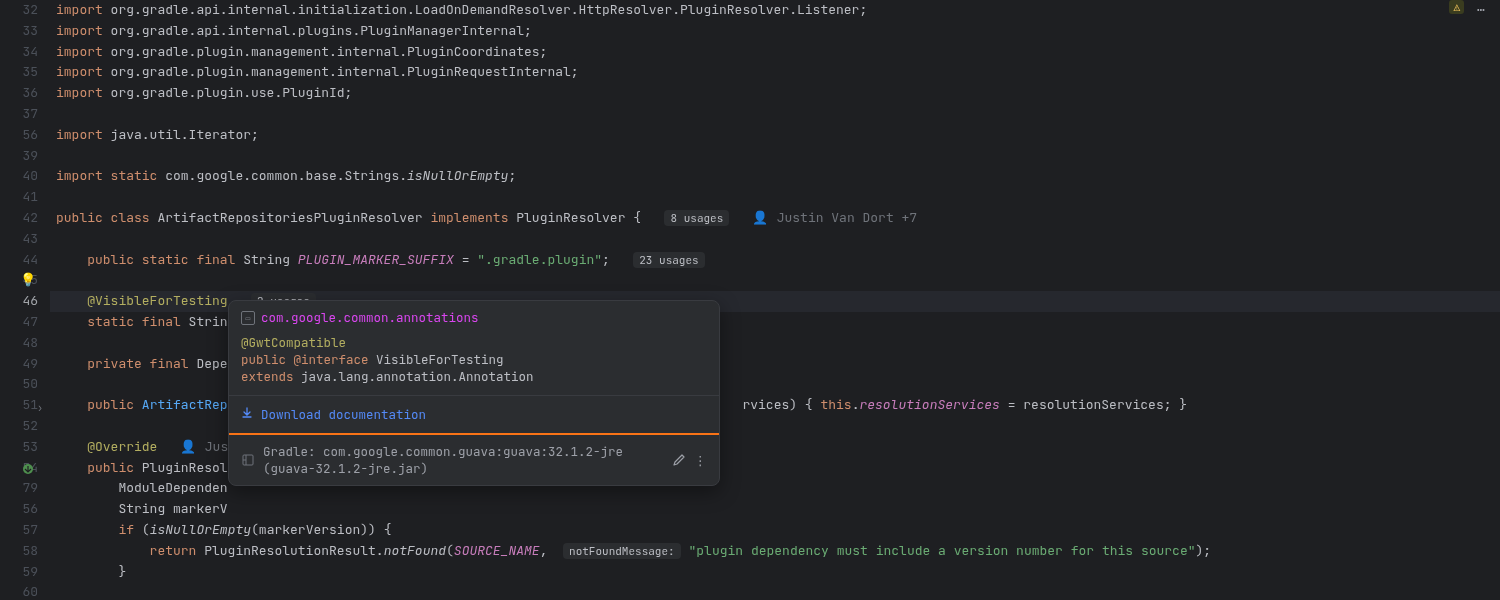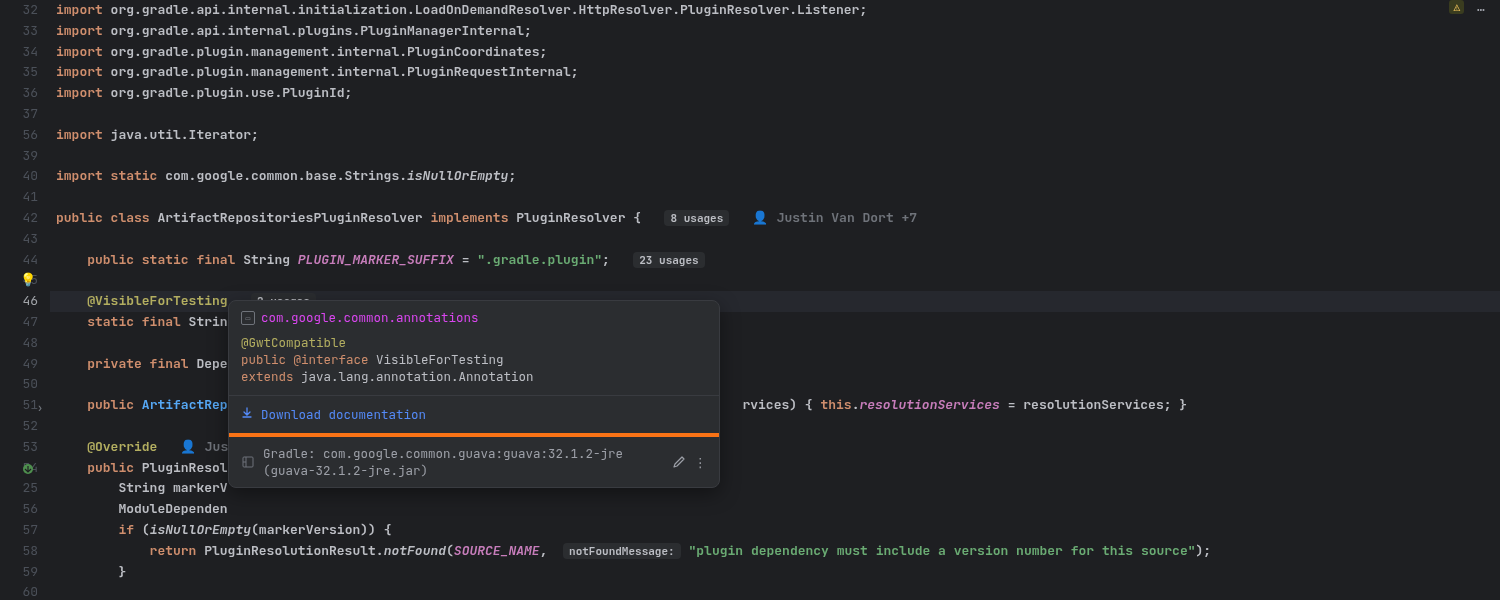--- a/index.html
+++ b/index.html
@@ -25,21 +25,20 @@
   padding-right: 12px;
   color: #4b5059;
   user-select: none;
   flex-shrink: 0;
 }
 .gutter-line { height: 20.8px; line-height: 20.8px; }
 .gutter-line.cur { color: #a0a3a8; }
 .code-area {
   flex: 1;
   position: relative;
-  font-weight: bold;
 }
 .code-line {
   height: 20.8px;
   line-height: 20.8px;
   white-space: pre;
   padding-left: 6px;
 }
 .code-line.hl { background: #26282e; }
 .kw { color: #cf8e6d; }
 .cls { color: #bcbec4; }
@@ -96,21 +95,21 @@
 .popup-body { padding: 4px 12px 10px 12px; line-height: 17px; }
 .popup-dl {
   border-top: 1px solid #393b40;
   padding: 10px 12px;
   display: flex;
   align-items: flex-start;
   gap: 8px;
   color: #548af7;
 }
 .popup-footer {
-  border-top: 4px solid #f97316;
+  border-top: 2px solid #f97316;
   padding: 8px 12px;
   display: flex;
   align-items: center;
   gap: 8px;
   color: #9da0a8;
 }
 .popup-footer .spacer { flex: 1; }
 .anno { color: #b3ae60; }
 .pkg-icon {
   width: 14px; height: 14px;
@@ -181,21 +180,21 @@
       <div class="gutter-line">45</div>
       <div class="gutter-line cur">46</div>
       <div class="gutter-line">47</div>
       <div class="gutter-line">48</div>
       <div class="gutter-line">49</div>
       <div class="gutter-line">50</div>
       <div class="gutter-line">51</div>
       <div class="gutter-line">52</div>
       <div class="gutter-line">53</div>
       <div class="gutter-line">54</div>
-      <div class="gutter-line">25</div>
+      <div class="gutter-line">79</div>
       <div class="gutter-line">56</div>
       <div class="gutter-line">57</div>
       <div class="gutter-line">58</div>
       <div class="gutter-line">59</div>
       <div class="gutter-line">60</div>
     </div>
   <div class="code-area" id="code">
       <div class="code-line" style="position: relative;"><span class="kw">import</span><span> org.gradle.api.internal.initialization.LoadOnDemandResolver.HttpResolver.PluginResolver.Listener;</span></div>
       <div class="code-line" style="position: relative;"><span class="kw">import</span><span> org.gradle.api.internal.plugins.PluginManagerInternal;</span></div>
       <div class="code-line" style="position: relative;"><span class="kw">import</span><span> org.gradle.plugin.management.internal.PluginCoordinates;</span></div>
@@ -215,22 +214,22 @@
       <div class="code-line" style="position: relative;"></div>
       <div class="code-line" style="position: relative;">    <span class="kw">private final</span><span> Depe</span></div>
       <div class="code-line" style="position: relative;"></div>
       <div class="code-line" style="position: relative;">    <span class="kw">public</span><span> </span><span class="mth">ArtifactRep</span><span>                                                                  rvices) { </span><span class="kw">this</span><span>.</span><span class="fld">resolutionServices</span><span> = resolutionServices; }</span><span class="fold-icon">›</span></div>
       <div class="code-line" style="position: relative;"></div>
       <div class="code-line" style="position: relative;">    <span class="anno">@Override</span><span class="inl">   👤 Justin V</span></div>
       <div class="code-line" style="position: relative;">    <span class="kw">public</span><span> PluginResol</span><span class="class-icon"><svg width="12" height="12" viewBox="0 0 12 12">
             <circle cx="6" cy="6" r="5" fill="#4e8f4e"></circle>
             <path d="M6 3v6M3 6l3 3 3-3" stroke="#1e1f22" stroke-width="1.2" fill="none"></path>
           </svg></span></div>
+      <div class="code-line" style="position: relative;">        <span>ModuleDependen</span></div>
       <div class="code-line" style="position: relative;">        <span>String markerV</span></div>
-      <div class="code-line" style="position: relative;">        <span>ModuleDependen</span></div>
       <div class="code-line" style="position: relative;">        <span class="kw">if</span><span> (</span><span class="static-ref">isNullOrEmpty</span><span>(markerVersion)) {</span></div>
       <div class="code-line" style="position: relative;">            <span class="kw">return</span><span> PluginResolutionResult.</span><span class="ital">notFound</span><span>(</span><span class="con">SOURCE_NAME</span><span>,  </span><span class="inl-box">notFoundMessage:</span><span> </span><span class="str">"plugin dependency must include a version number for this source"</span><span>);</span></div>
       <div class="code-line" style="position: relative;">        <span>}</span></div>
       <div class="code-line" style="position: relative;"></div>
     </div>
 </div>
 
 <div class="popup">
   <div class="popup-header">
     <span class="pkg-icon">▭</span>

